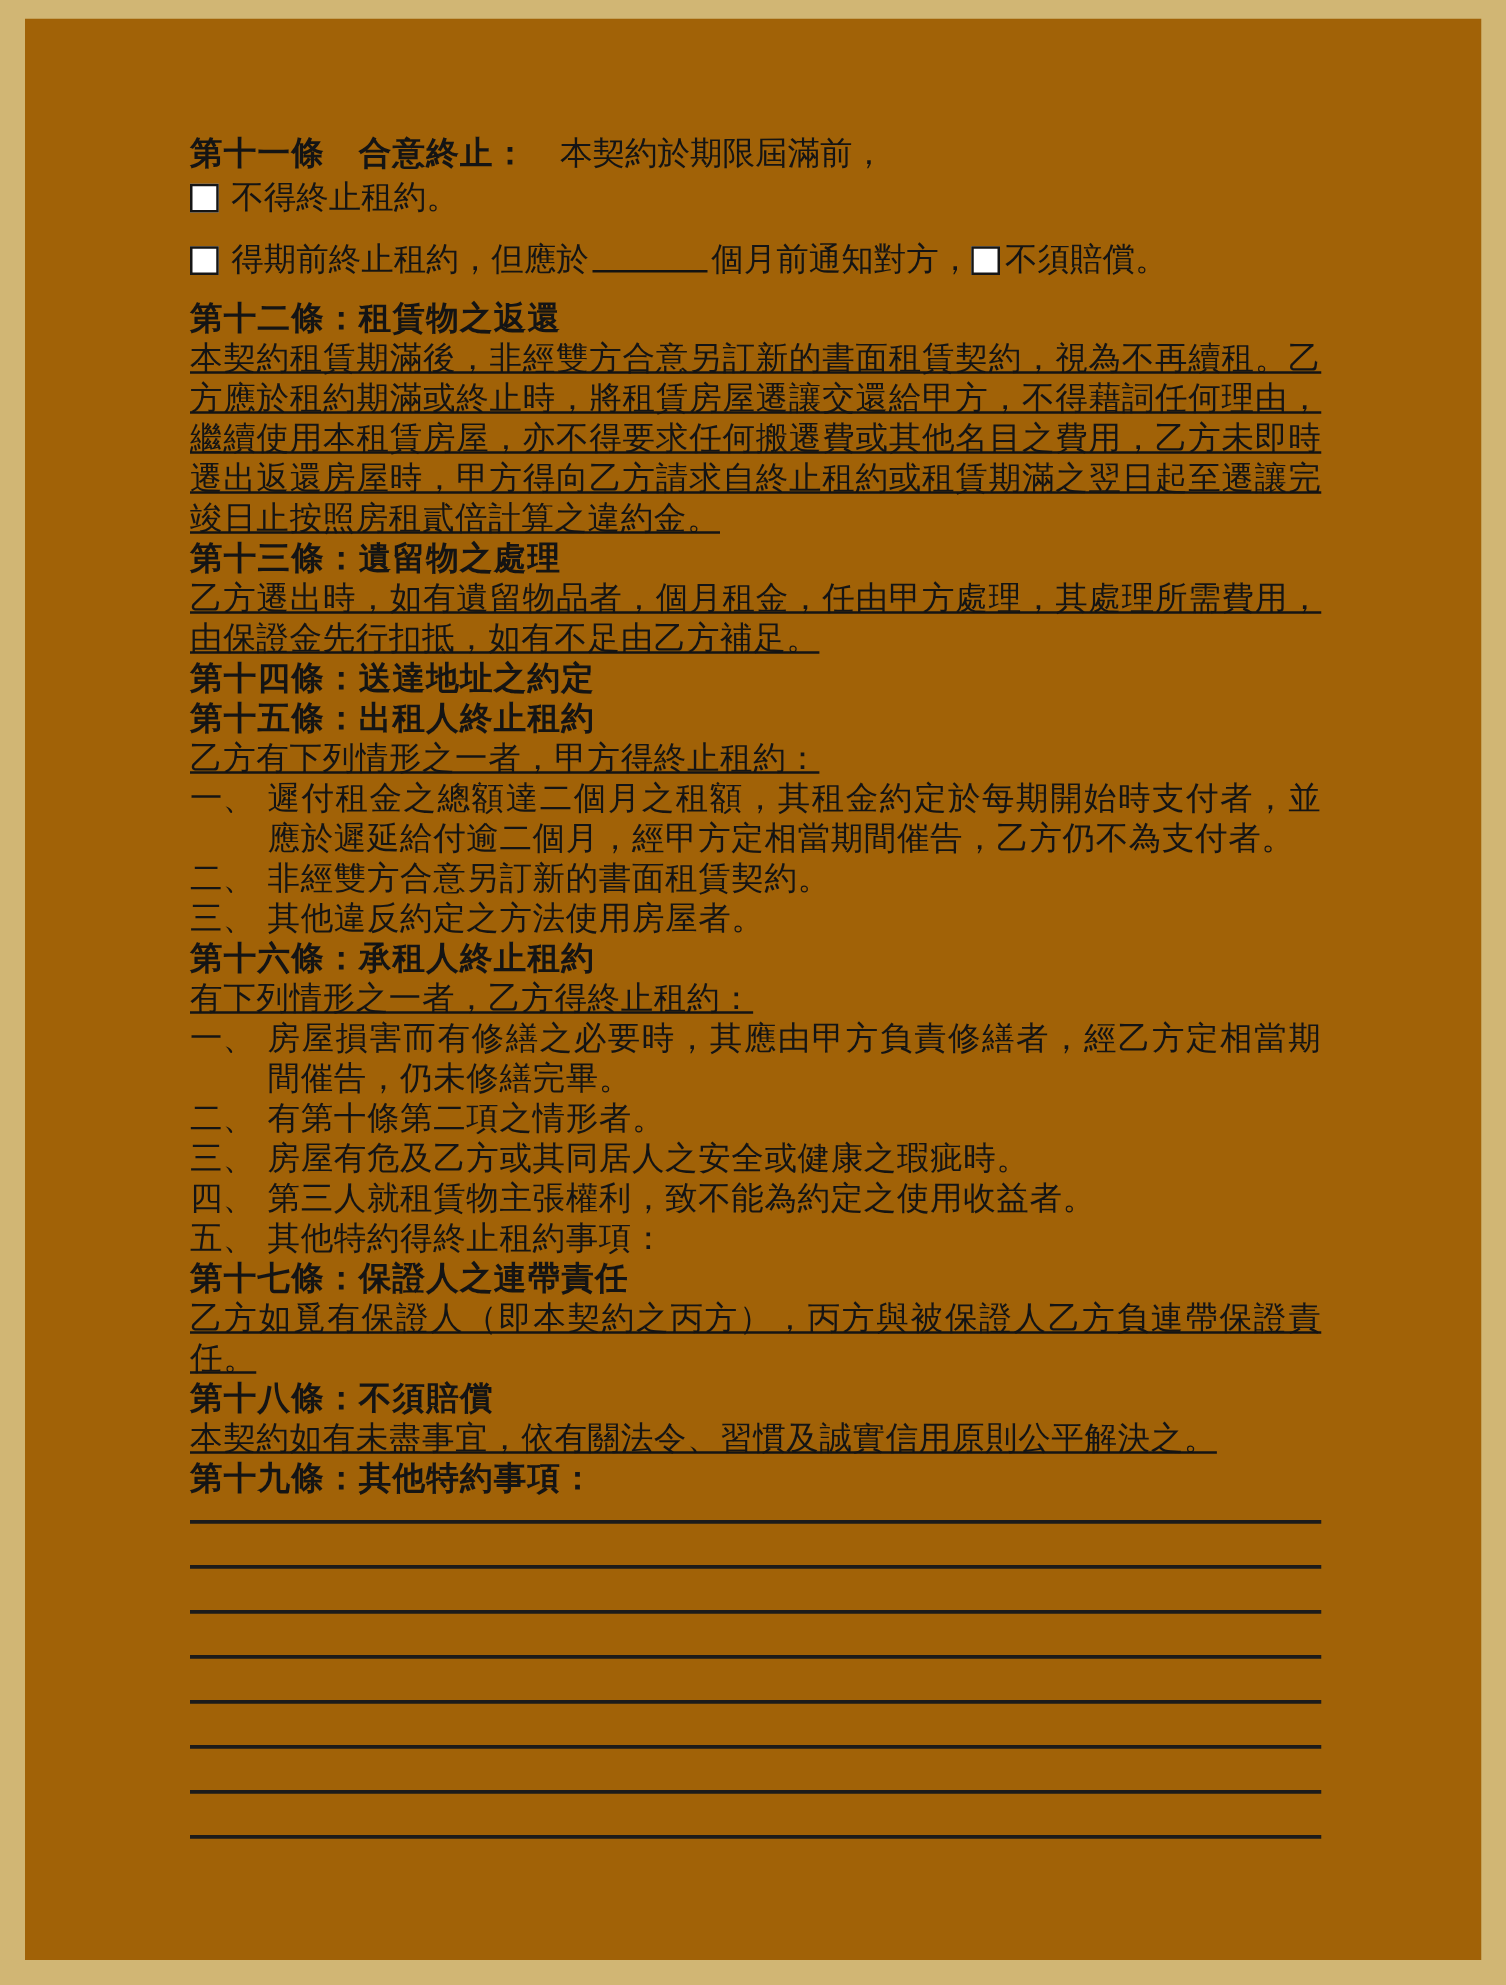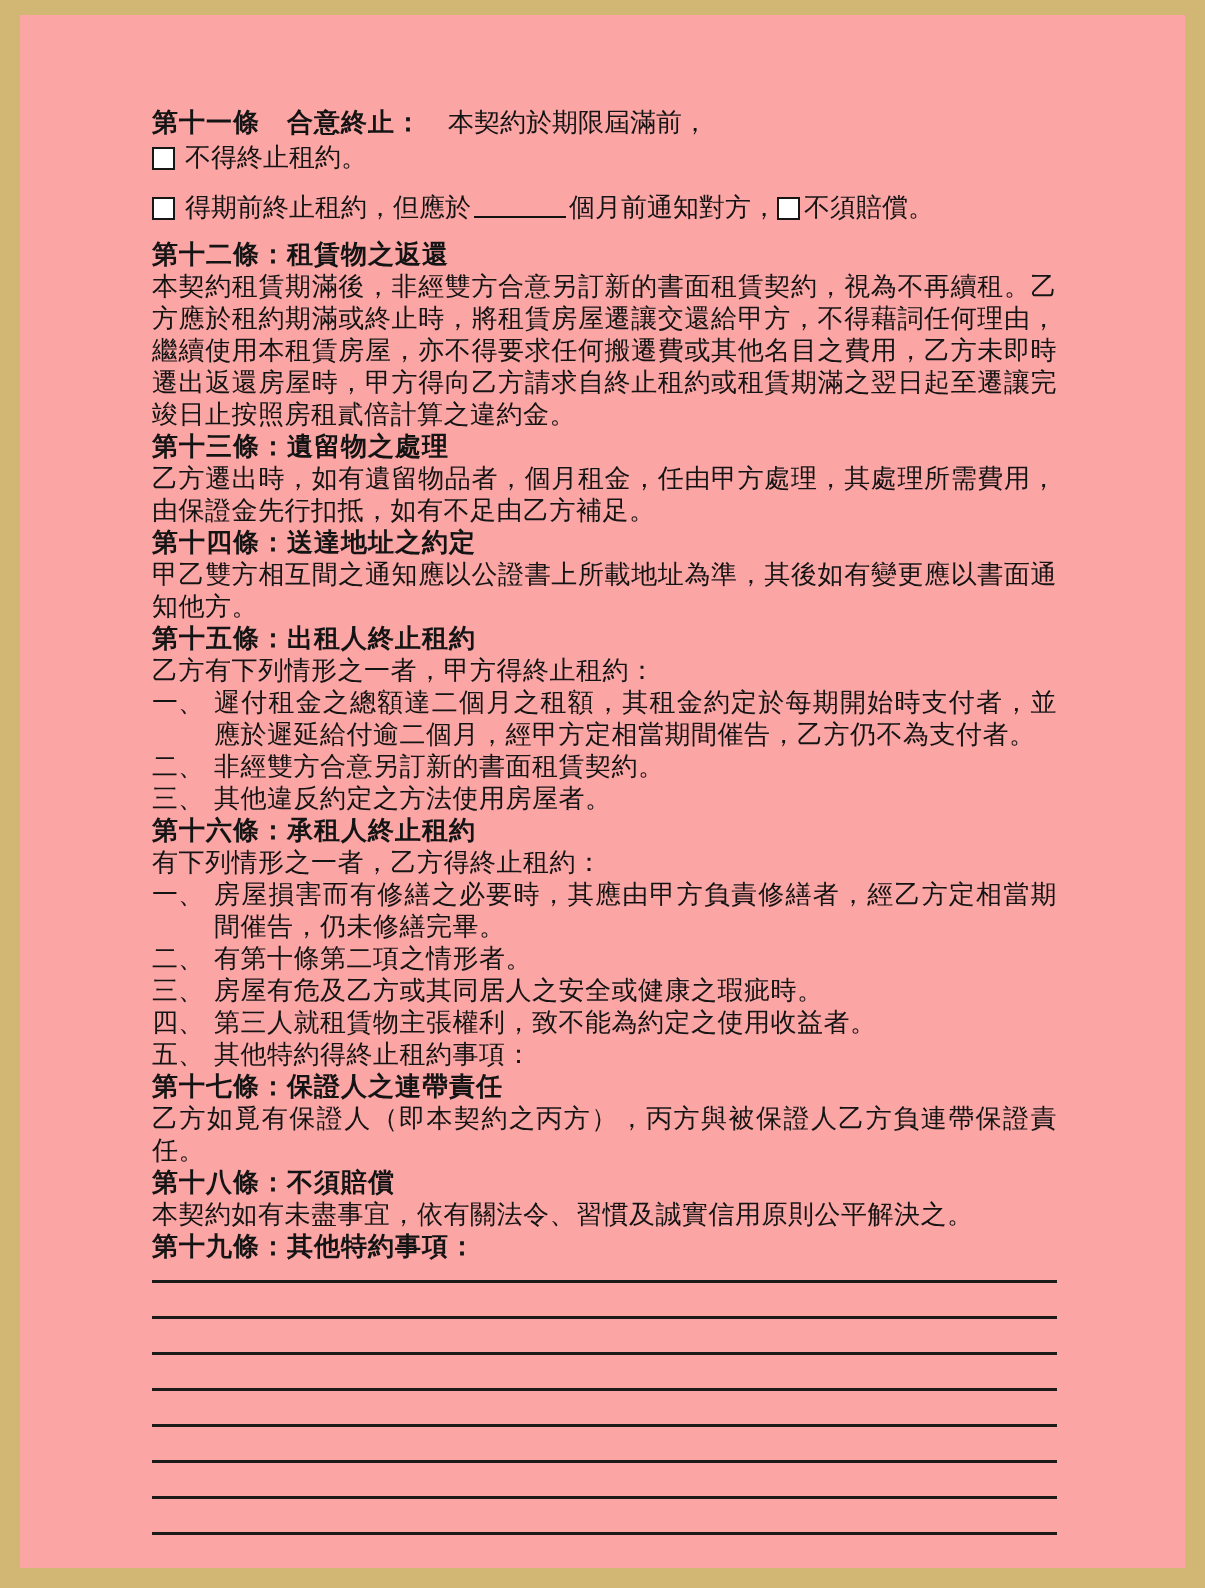--- a/index.html
+++ b/index.html
@@ -11,32 +11,32 @@
   *{margin:0;padding:0;box-sizing:border-box;}
   html,body{background:#fff;}
   .frame{
     width:1205px;height:1588px;
     background:var(--gold-border);
     padding:15px 20px 20px 20px;
     overflow:hidden;
   }
   .page{
     width:100%;height:100%;
-    background:#fca5a5;
+    background:#a16207;
     padding:92px 128px 0 132px;
     overflow:hidden;
     color:var(--ink);
     font-family:"Liberation Serif","DejaVu Serif",serif;
     font-size:26px;
     line-height:32px;
   }
   section{margin:0;}
   .h{font-weight:bold;letter-spacing:1px;}
   .h-row .lead{margin-left:26px;}
-  p.body{text-align:justify;letter-spacing:0.5px;}
+  p.body{text-align:justify;letter-spacing:0.5px;text-decoration:underline;}
   
   .opt-row{display:flex;align-items:center;min-height:38px;}
   .opt2{min-height:62px;}
   .checkbox{
     display:inline-block;width:23px;height:23px;
     border:2px solid #161616;background:#fff;
     margin-right:10px;flex:0 0 auto;
   }
   .opt-right{display:flex;flex-direction:column;gap:3px;}
   .opt-sub{display:flex;align-items:center;line-height:30px;}
@@ -88,21 +88,20 @@
       <p class="body">本契約租賃期滿後，非經雙方合意另訂新的書面租賃契約，視為不再續租。乙方應於租約期滿或終止時，將租賃房屋遷讓交還給甲方，不得藉詞任何理由，繼續使用本租賃房屋，亦不得要求任何搬遷費或其他名目之費用，乙方未即時遷出返還房屋時，甲方得向乙方請求自終止租約或租賃期滿之翌日起至遷讓完竣日止按照房租貳倍計算之違約金。</p>
     </section>
 
     <section>
       <div class="h">第十三條：遺留物之處理</div>
       <p class="body">乙方遷出時，如有遺留物品者，個月租金，任由甲方處理，其處理所需費用，由保證金先行扣抵，如有不足由乙方補足。</p>
     </section>
 
     <section>
       <div class="h">第十四條：送達地址之約定</div>
-      <p class="body">甲乙雙方相互間之通知應以公證書上所載地址為準，其後如有變更應以書面通知他方。</p>
     </section>
 
     <section>
       <div class="h">第十五條：出租人終止租約</div>
       <p class="body">乙方有下列情形之一者，甲方得終止租約：</p>
       <div class="li">
         <span class="marker">一、</span>
         <span class="txt">遲付租金之總額達二個月之租額，其租金約定於每期開始時支付者，並應於遲延給付逾二個月，經甲方定相當期間催告，乙方仍不為支付者。</span>
       </div>
       <div class="li">

